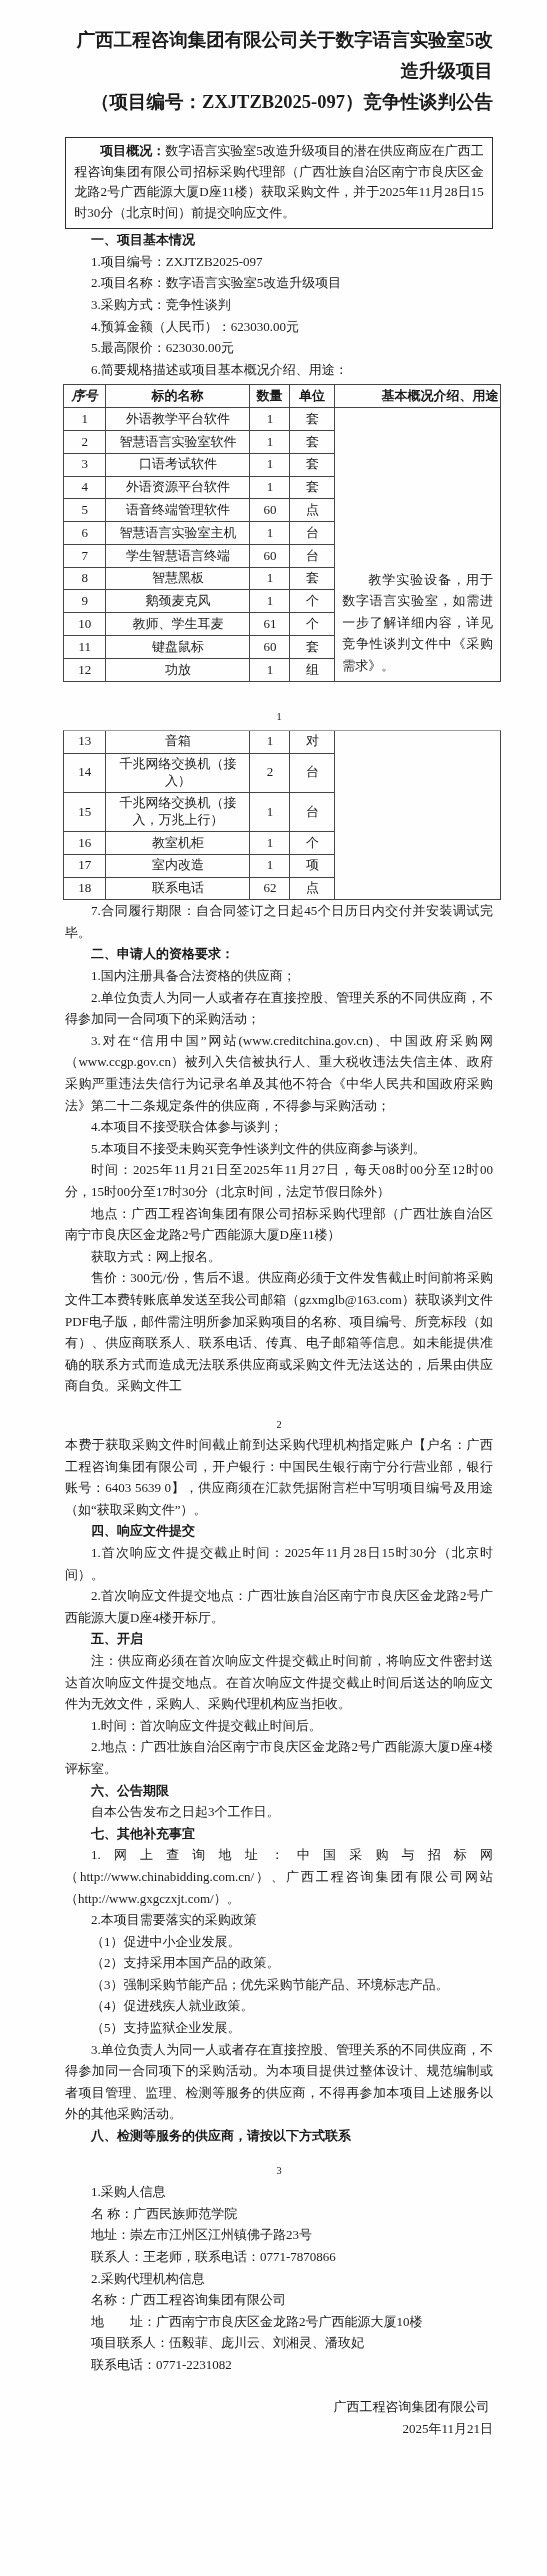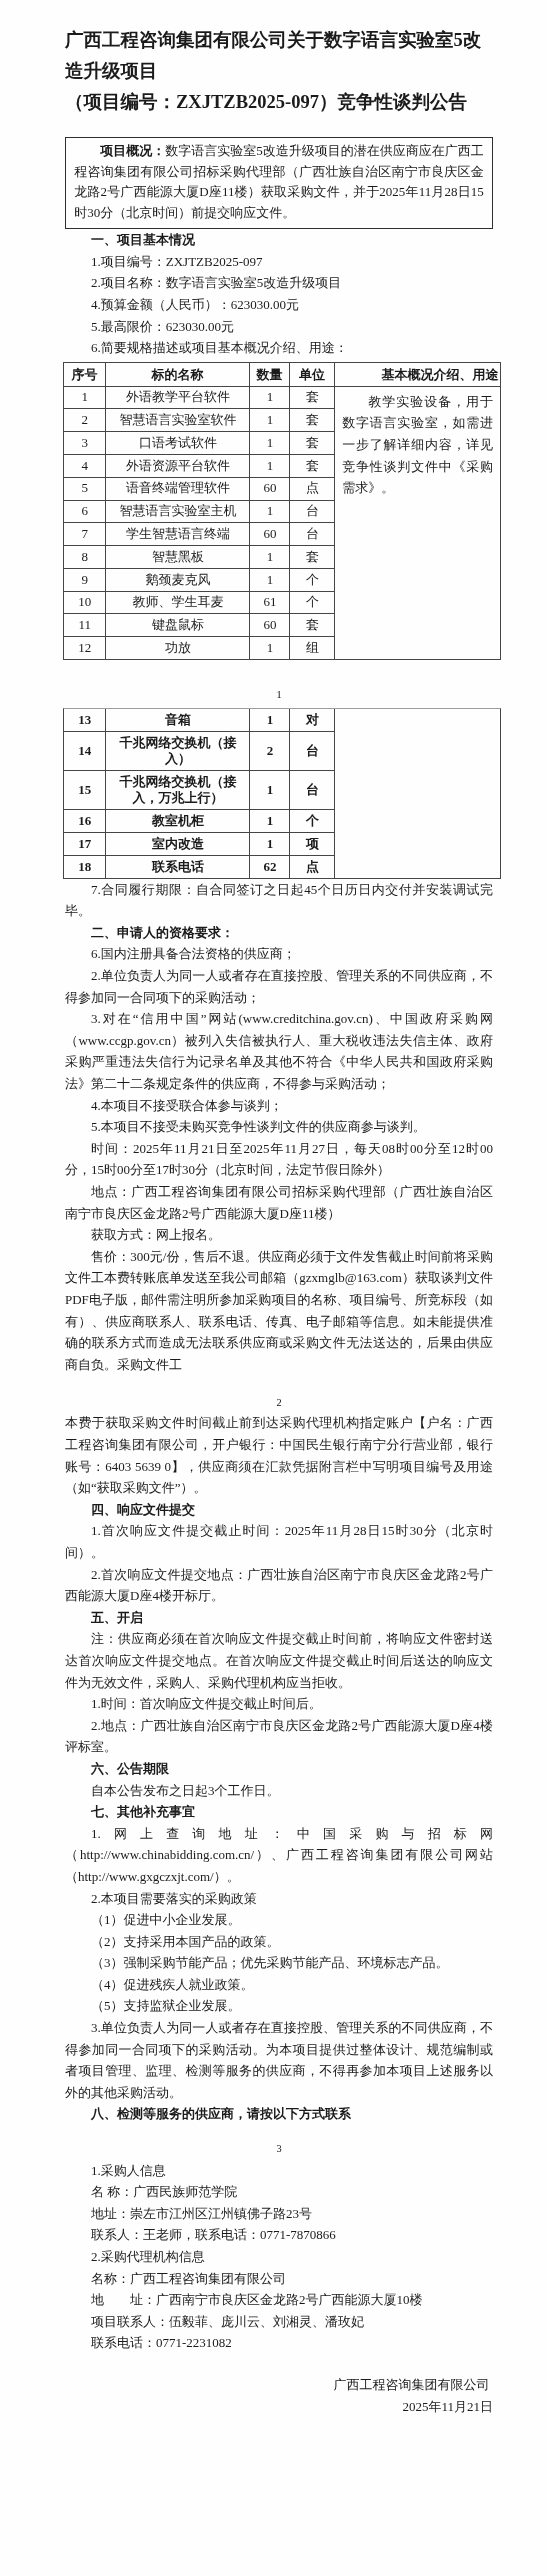--- a/index.html
+++ b/index.html
@@ -3,40 +3,40 @@
 <meta charset="utf-8">
 <style>
   * { box-sizing: border-box; }
   html,body { margin:0; padding:0; }
   body {
     width: 548px; height: 2576px; overflow: hidden;
     background: #fefefe; color: #1b1b1b;
     font-family: "Liberation Serif", "DejaVu Serif", serif;
   }
   .page { padding: 25px 55px 0 65px; }
-  .title { font-size: 18.5px; font-weight: 700; text-align: left; line-height: 31px; margin: 0 0 19px; }
+  .title { font-size: 18.5px; font-weight: 700; text-align: right; line-height: 31px; margin: 0 0 19px; }
   .obox { border: 0.7px solid #2e2e2e; padding: 3.4px 8.2px 4.8px; }
   .obox p { line-height: 20.5px; }
   p { margin: 0; font-size: 13px; line-height: 21.6px; text-align: justify; }
   .ind { text-indent: 2em; }
   .b { font-weight: 700; font-family: Liberation Serif, serif; }
 
   .ptable { width: 438px; border: 0.7px solid #454545; margin-left: -2.1px; margin-top: 3.4px; }
   .thead { display: flex; font-weight: 700; text-align: center; }
   .thead > div { padding: 3.4px 1.4px; border-right: 0.7px solid #454545; border-bottom: 0.7px solid #454545; font-size: 13px; line-height: 15.7px; }
-  .w0 { width: 42px; } .w1 { width: 144px; } .w2 { width: 40px; } .w3 { width: 45px; }
+  .w0 { width: 42px; font-style: italic; } .w1 { width: 144px; } .w2 { width: 40px; } .w3 { width: 45px; }
   .th4 { border-right: none !important; flex: 1; text-align: right; }
   .tbodyrow { display: flex; align-items: stretch; }
   table.itbl { border-collapse: collapse; width: 270px; table-layout: fixed; }
   .itbl td { border-right: 0.7px solid #454545; border-bottom: 0.7px solid #454545; text-align: center; font-size: 13px; padding: 2.7px 1.4px; line-height: 16.4px; }
   .itbl tr:last-child td { border-bottom: none; }
   .itbl col.c0 { width: 42px; } .itbl col.c1 { width: 144px; } .itbl col.c2 { width: 40px; } .itbl col.c3 { width: 45px; }
-  .notecell { flex: 1; display: flex; align-items: flex-start; padding: 4.1px 6.8px; }
+  .notecell { flex: 1; display: flex; align-items: flex-end; padding: 4.1px 6.8px; }
   .notecell p { text-indent: 2em; }
-  .t2 { border-top: 1.4px solid #9d9d9d; margin-top: 0; font-weight: bold; }
+  .t2 { border-top: 1.4px solid #9d9d9d; margin-top: 0; }
 
   .pagenum { text-align: center; font-size: 10.3px; color:#111; }
   .pn1 { margin: 29px 0 8.2px; }
   .pn2 { margin: 22px 0 4.1px; }
   .pn3 { margin: 18px 0 5.5px; }
 
   .sig { text-align: right; padding-right: 3.4px; margin-top: 20.5px; }
   .sigdate { text-align: right; padding-right: 0; }
 </style>
 </head>
@@ -49,20 +49,21 @@
     <span>（项目编号：ZXJTZB2025-097）竞争性谈判公告</span>
   </h1>
 
   <div class="obox">
     <p class="ind"><span class="b">项目概况：</span><span>数字语言实验室5改造升级项目的潜在供应商应在广西工程咨询集团有限公司招标采购代理部（广西壮族自治区南宁市良庆区金龙路2号广西能源大厦D座11楼）获取采购文件，并于2025年11月28日15时30分（北京时间）前提交响应文件。</span></p>
   </div>
 
   <p class="ind b">一、项目基本情况</p>
   <p class="ind">1.项目编号：ZXJTZB2025-097</p>
   <p class="ind">2.项目名称：数字语言实验室5改造升级项目</p>
+  <p class="ind">3.采购方式：竞争性谈判</p>
   <p class="ind">4.预算金额（人民币）：623030.00元</p>
   <p class="ind">5.最高限价：623030.00元</p>
   <p class="ind">6.简要规格描述或项目基本概况介绍、用途：</p>
 
   <div class="ptable">
     <div class="thead">
       <div class="w0">序号</div>
       <div class="w1">标的名称</div>
       <div class="w2">数量</div>
       <div class="w3">单位</div>
@@ -225,21 +226,21 @@
             </tr>
           </tbody>
       </table>
       <div class="notecell"></div>
     </div>
   </div>
 
   <p class="ind">7.合同履行期限：自合同签订之日起45个日历日内交付并安装调试完毕。</p>
 
   <p class="ind b">二、申请人的资格要求：</p>
-  <p class="ind">6.国内注册具备合法资格的供应商；</p>
+  <p class="ind">1.国内注册具备合法资格的供应商；</p>
   <p class="ind">2.单位负责人为同一人或者存在直接控股、管理关系的不同供应商，不得参加同一合同项下的采购活动；</p>
   <p class="ind">3.对在“信用中国”网站(www.creditchina.gov.cn)、中国政府采购网（www.ccgp.gov.cn）被列入失信被执行人、重大税收违法失信主体、政府采购严重违法失信行为记录名单及其他不符合《中华人民共和国政府采购法》第二十二条规定条件的供应商，不得参与采购活动；</p>
   <p class="ind">4.本项目不接受联合体参与谈判；</p>
   <p class="ind">5.本项目不接受未购买竞争性谈判文件的供应商参与谈判。</p>
 
   <p class="ind">时间：2025年11月21日至2025年11月27日，每天08时00分至12时00分，15时00分至17时30分（北京时间，法定节假日除外）</p>
   <p class="ind">地点：广西工程咨询集团有限公司招标采购代理部（广西壮族自治区南宁市良庆区金龙路2号广西能源大厦D座11楼）</p>
   <p class="ind">获取方式：网上报名。</p>
   <p class="ind">售价：300元/份，售后不退。供应商必须于文件发售截止时间前将采购文件工本费转账底单发送至我公司邮箱（gzxmglb@163.com）获取谈判文件PDF电子版，邮件需注明所参加采购项目的名称、项目编号、所竞标段（如有）、供应商联系人、联系电话、传真、电子邮箱等信息。如未能提供准确的联系方式而造成无法联系供应商或采购文件无法送达的，后果由供应商自负。采购文件工</p>
 

